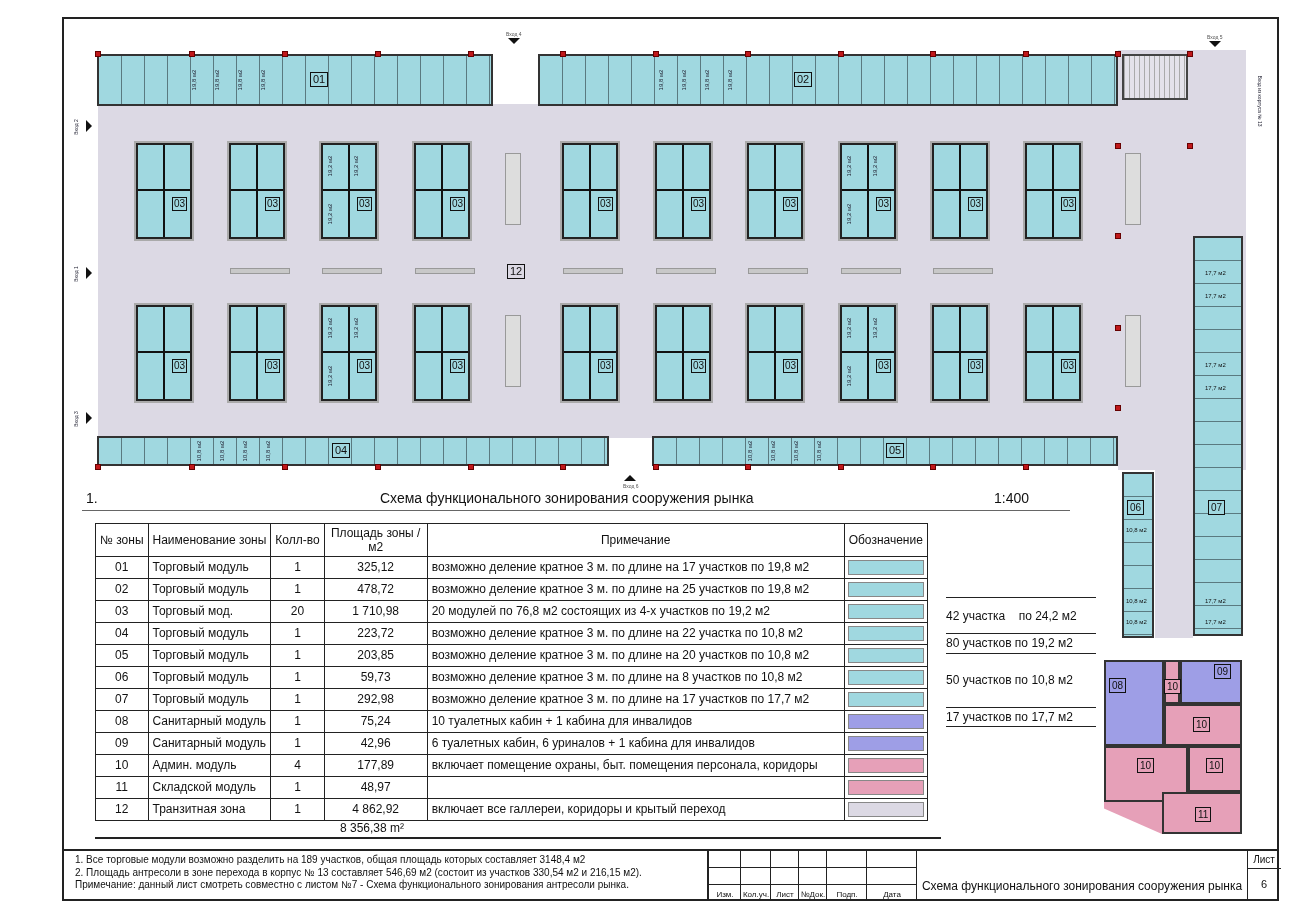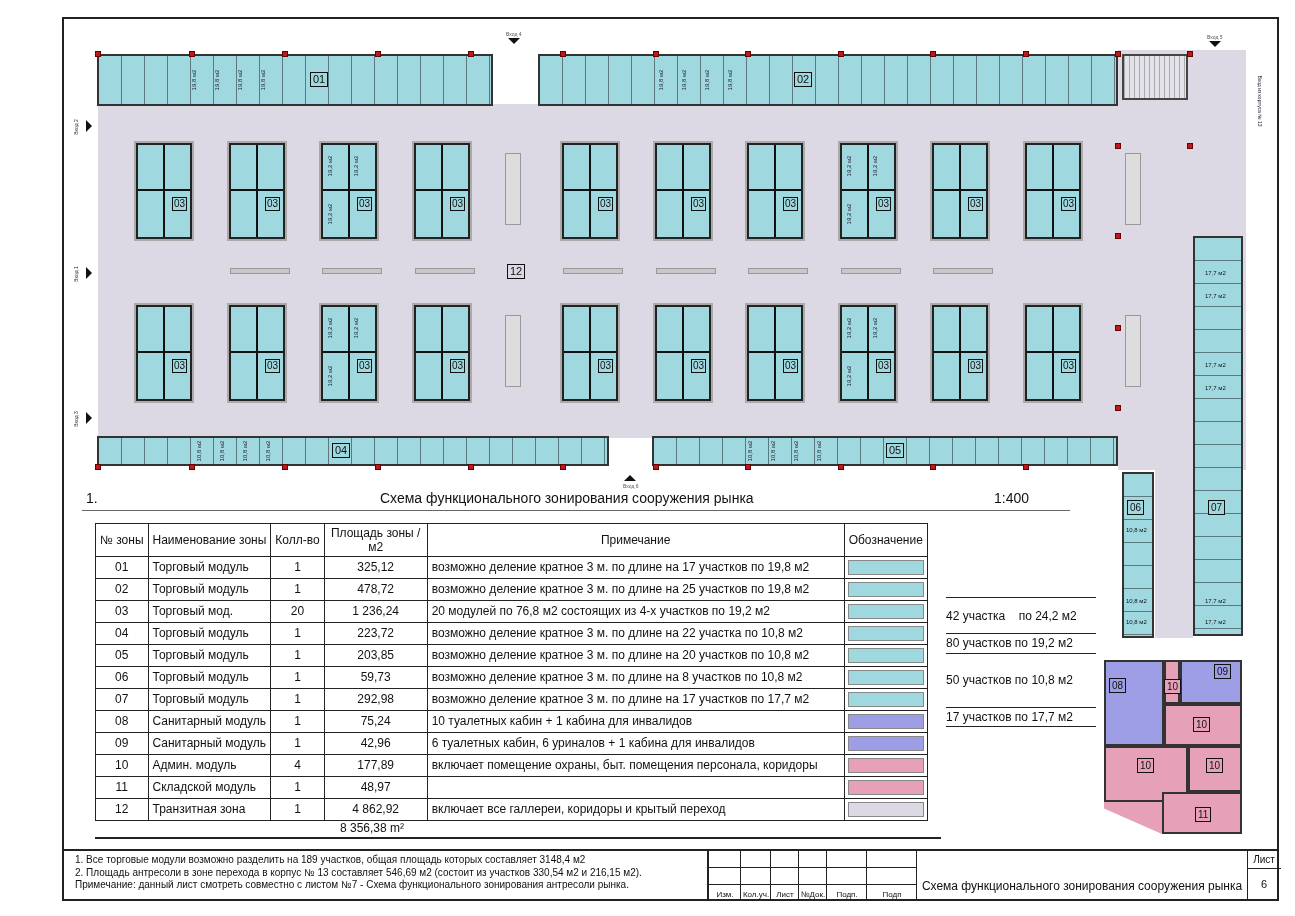--- a/index.html
+++ b/index.html
@@ -326,21 +326,21 @@
         <td class="c">478,72</td>
         <td>возможно деление кратное 3 м. по длине на 25 участков по 19,8 м2</td>
         <td class="sw">
           <div style="background:#a0d8e0"></div>
         </td>
       </tr>
   <tr>
         <td class="c">03</td>
         <td>Торговый мод.</td>
         <td class="c">20</td>
-        <td class="c">1 236,24</td>
+        <td class="c">1 710,98</td>
         <td>20 модулей по 76,8 м2 состоящих из 4-х участков по 19,2 м2</td>
         <td class="sw">
           <div style="background:#a0d8e0"></div>
         </td>
       </tr>
   <tr>
         <td class="c">04</td>
         <td>Торговый модуль</td>
         <td class="c">1</td>
         <td class="c">223,72</td>
@@ -458,19 +458,19 @@
   <div class="sc" style="left:90px;top:0;width:28px;height:50px;"></div>
   <div class="sc" style="left:118px;top:0;width:40px;height:50px;"></div>
   <div class="sc" style="left:158px;top:0;width:50px;height:50px;"></div>
   <div class="sr" style="top:16px;"></div>
   <div class="sr" style="top:33px;"></div>
   <span class="slab" style="left:0;width:32px;">Изм.</span>
   <span class="slab" style="left:32px;width:30px;">Кол.уч.</span>
   <span class="slab" style="left:62px;width:28px;">Лист</span>
   <span class="slab" style="left:90px;width:28px;">№Док.</span>
   <span class="slab" style="left:118px;width:40px;">Подп.</span>
-  <span class="slab" style="left:158px;width:50px;">Подп</span>
+  <span class="slab" style="left:158px;width:50px;">Дата</span>
   <span class="abs" style="left:208px;width:330px;top:28px;text-align:center;font-size:12px;">Схема функционального зонирования сооружения рынка</span>
   <div class="abs" style="left:538px;top:0;width:34px;height:50px;border-left:1px solid #222;box-sizing:border-box;"></div>
   <div class="abs" style="left:538px;top:17px;width:34px;height:1px;background:#222;"></div>
   <span class="abs" style="left:538px;width:34px;top:3px;text-align:center;font-size:10px;">Лист</span>
   <span class="abs" style="left:538px;width:34px;top:27px;text-align:center;font-size:11px;">6</span>
 </div>
 
 </body></html>

